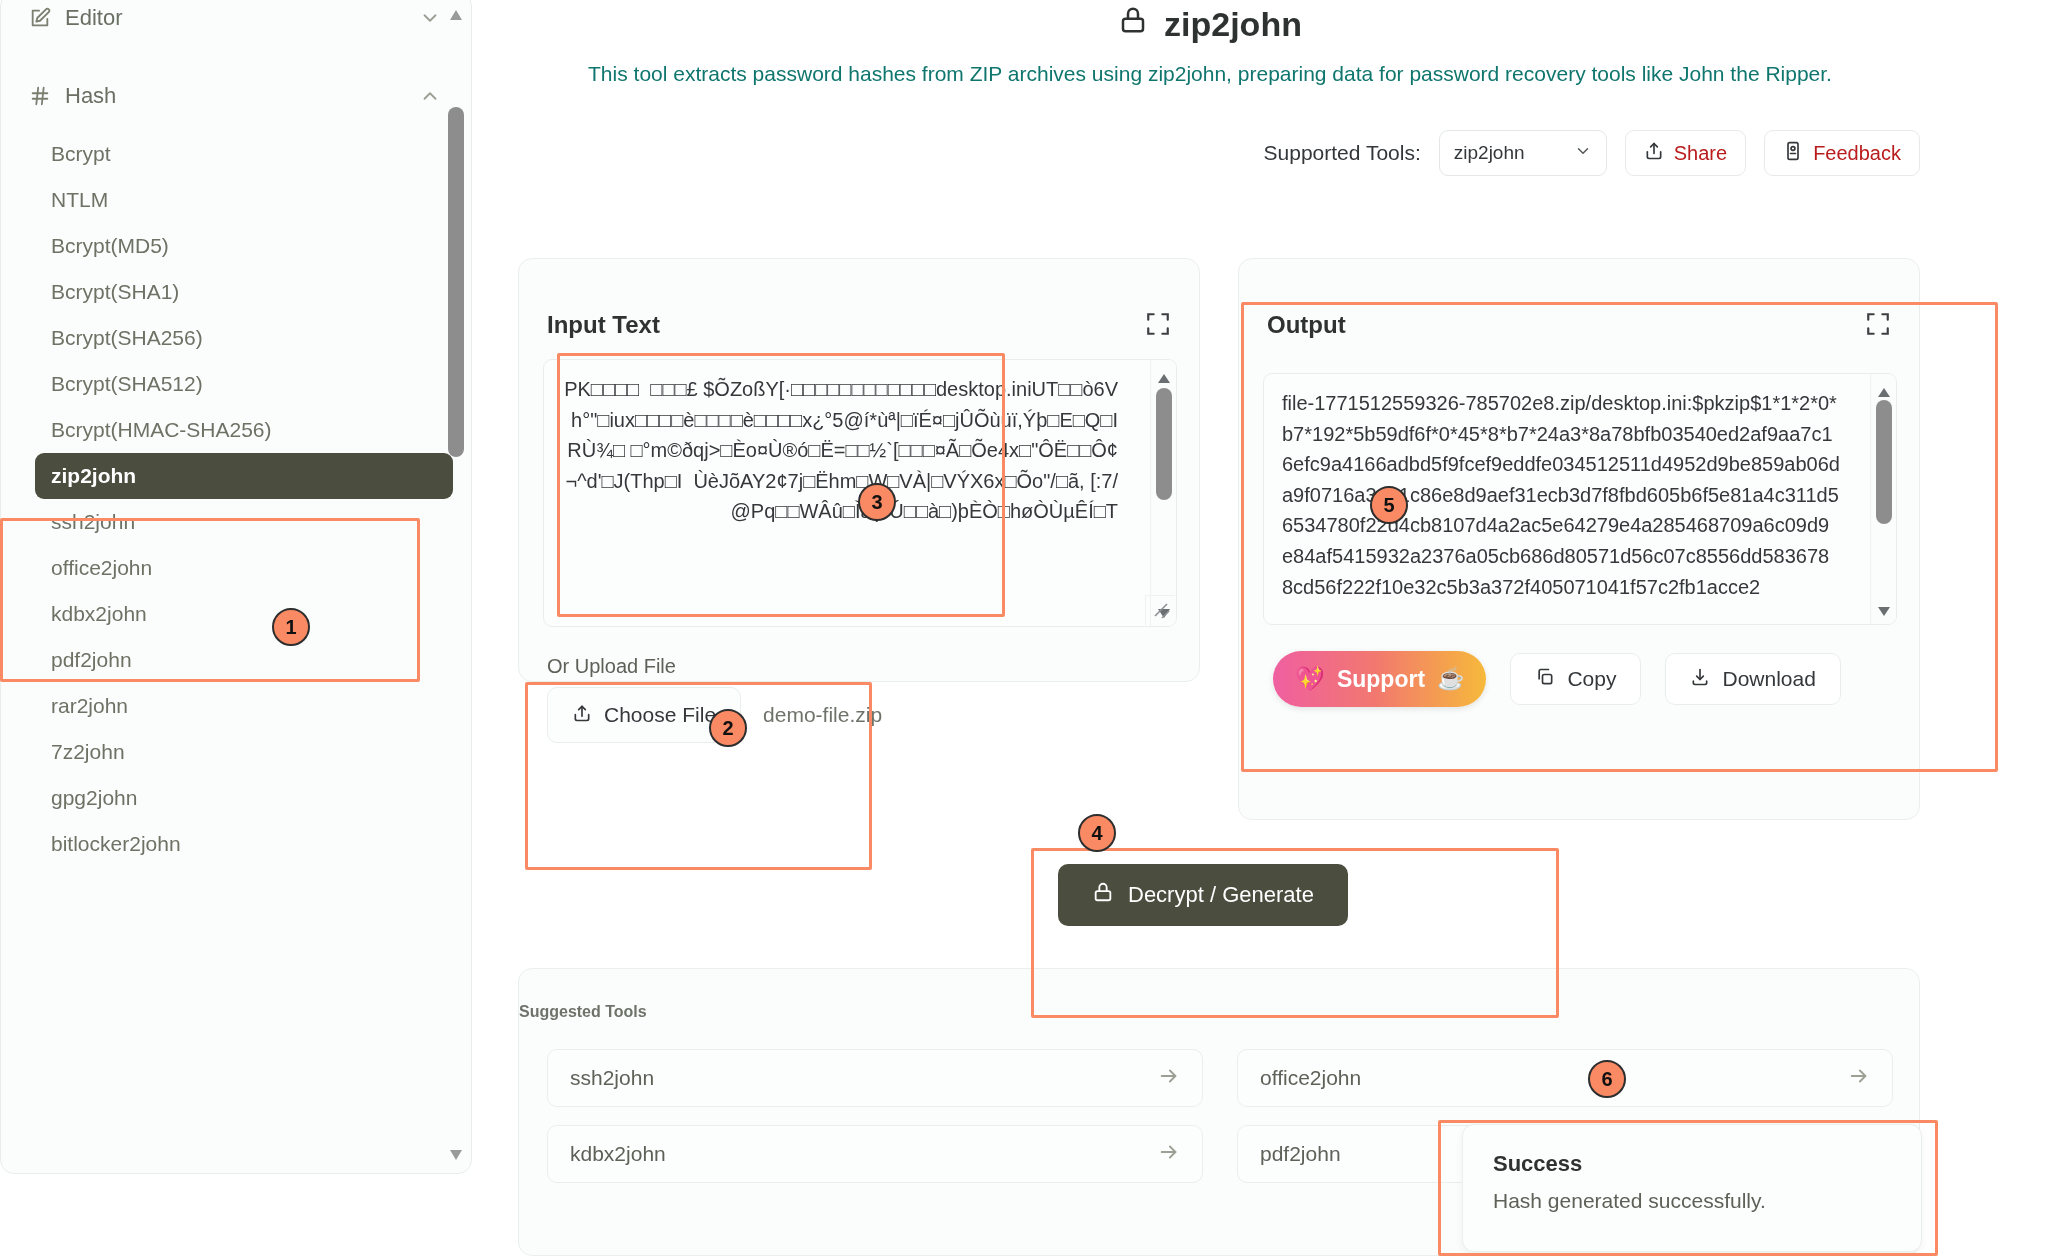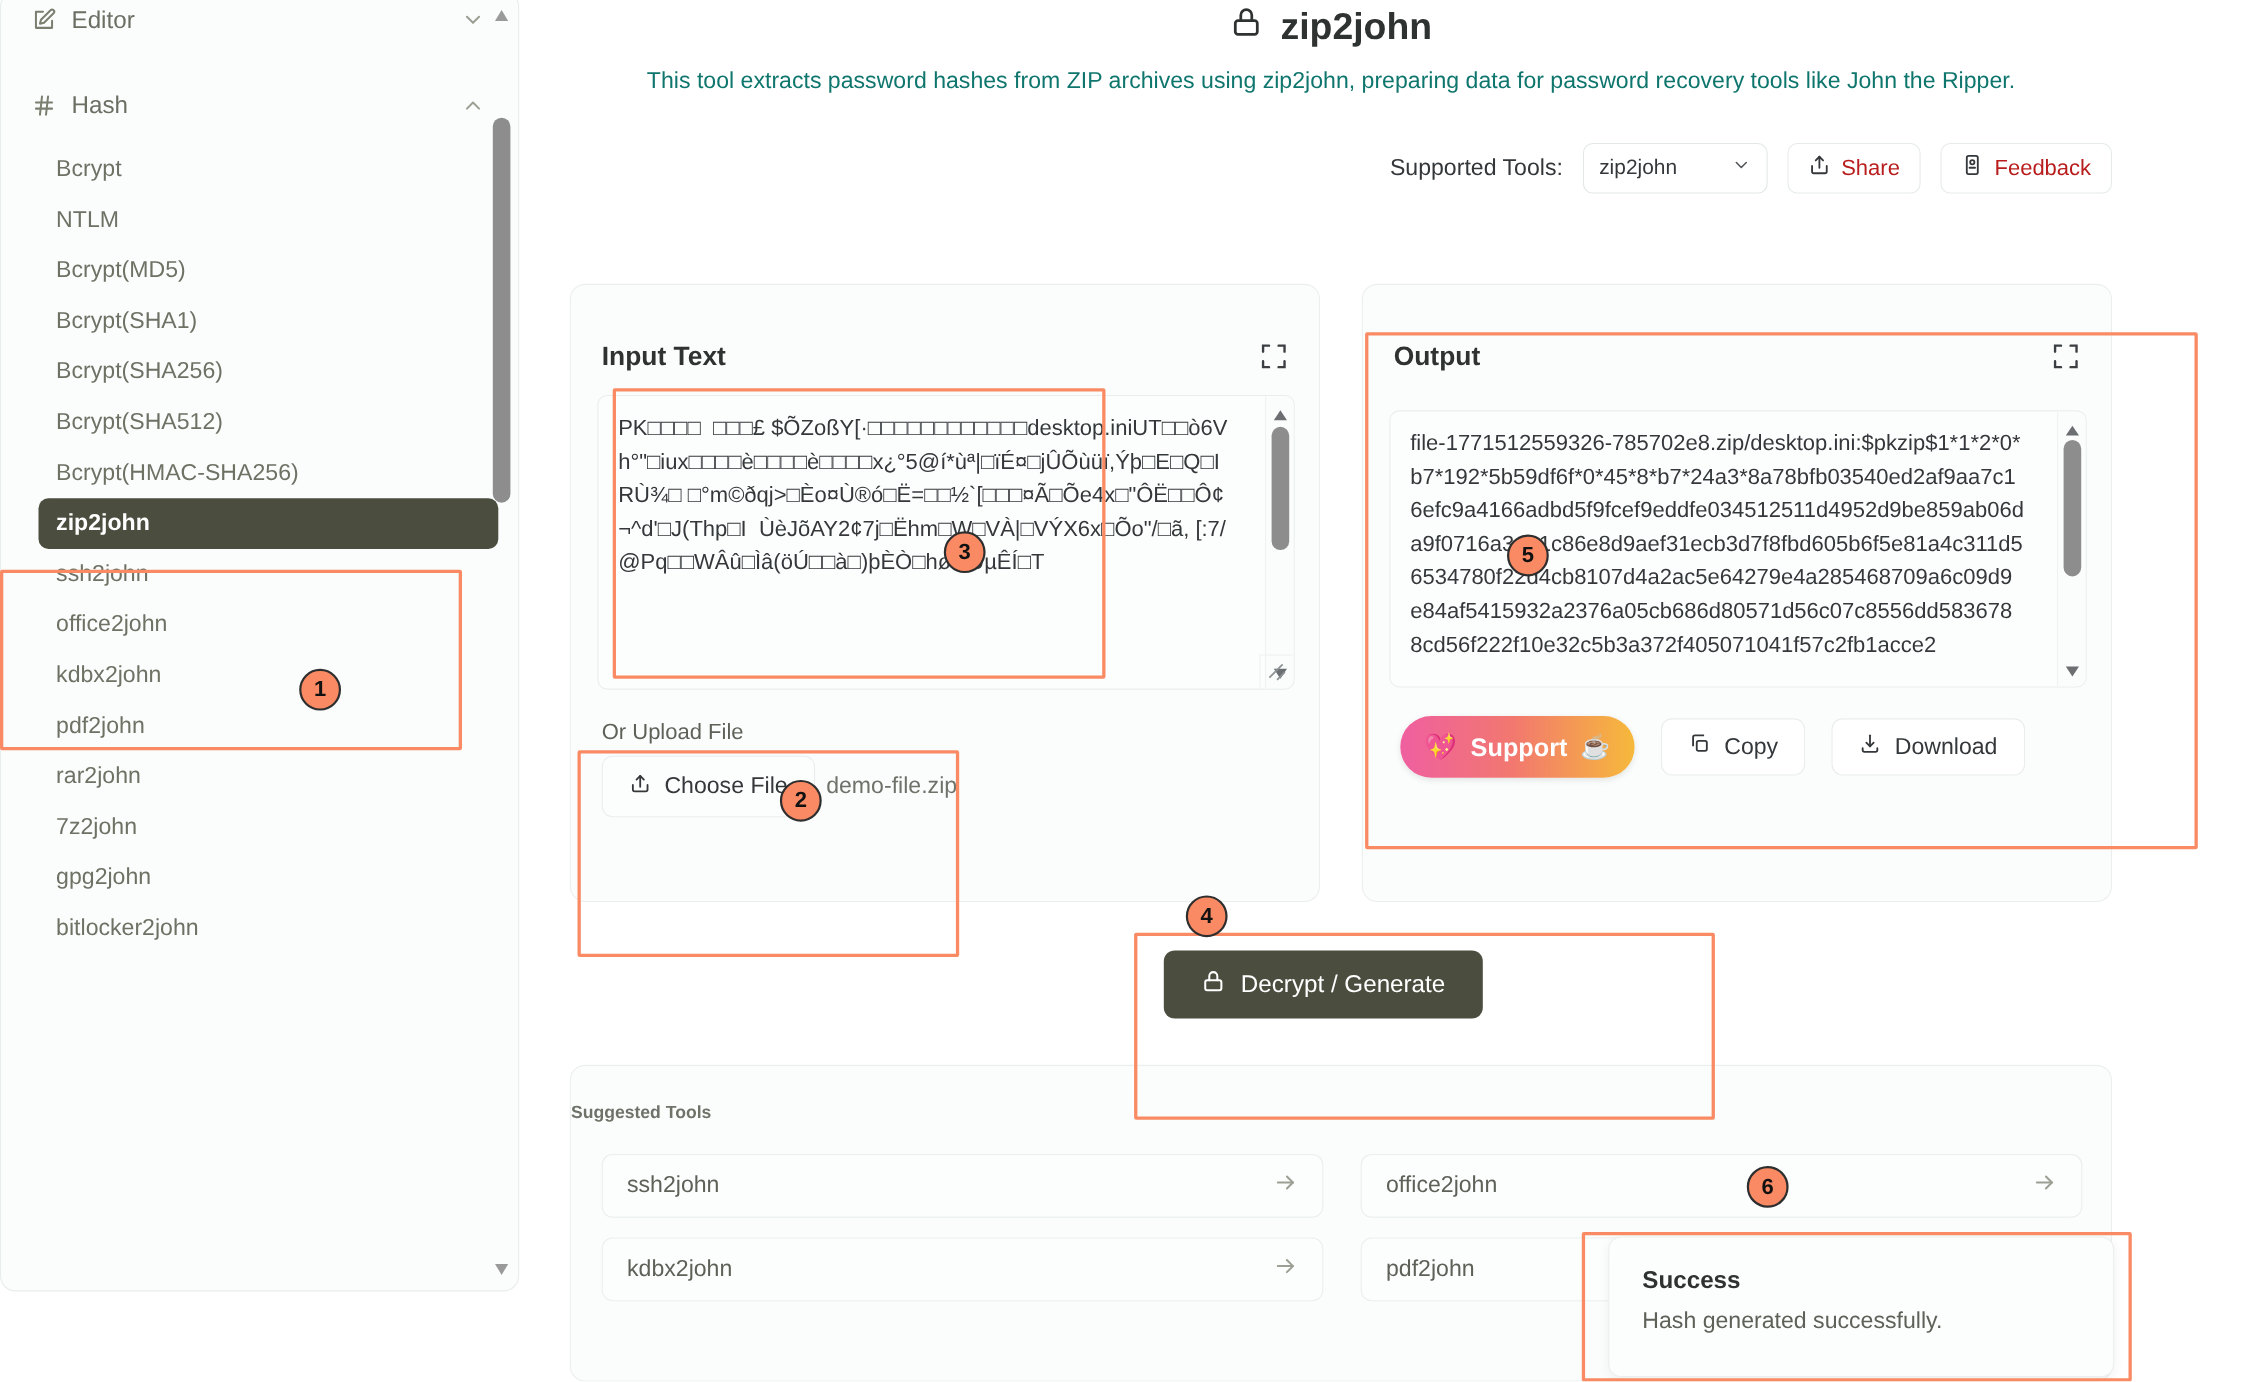--- a/index.html
+++ b/index.html
@@ -296,21 +296,21 @@
         <svg width="20" height="20" viewBox="0 0 24 24" fill="none" stroke="#34383b" stroke-width="2" stroke-linecap="round" stroke-linejoin="round">
             <rect x="6" y="2" width="12" height="20" rx="2"></rect>
             <circle cx="12" cy="9" r="2.3"></circle>
             <line x1="9" y1="15" x2="15" y2="15"></line>
           </svg>
       </span>
       <span>Feedback</span>
     </div>
   </div>
 
-  <div class="card" style="left:518px; top:258px; width:682px; height:562px;">
+  <div class="card" style="left:518px; top:258px; width:682px; height:424px;text-align:right;">
     <div style="position:absolute;left:28px;top:52px;" class="card-title">Input Text</div>
     <span class="expand-ico" style="position:absolute;right:28px;top:52px;">
       <svg width="26" height="26" viewBox="0 0 24 24" fill="none" stroke="#3b3f42" stroke-width="2" stroke-linecap="round">
           <polyline points="3 8 3 3 8 3"></polyline>
           <polyline points="16 3 21 3 21 8"></polyline>
           <polyline points="21 16 21 21 16 21"></polyline>
           <polyline points="8 21 3 21 3 16"></polyline>
         </svg>
     </span>
 
@@ -331,21 +331,21 @@
       </div>
       <div class="resize-grip">
         <svg width="28" height="28" viewBox="0 0 28 28" stroke="#8d9194" stroke-width="1.6">
             <line x1="20" y1="8" x2="8" y2="20"></line>
             <line x1="22" y1="15" x2="15" y2="22"></line>
           </svg>
       </div>
     </div>
 
     <div style="position:absolute;left:28px;top:396px;" class="upload-label">Or Upload File</div>
-    <div style="position:absolute;left:28px;top:428px;display:flex;align-items:center;gap:10px;">
+    <div style="position:absolute;left:28px;top:428px;display:flex;align-items:center;gap:22px;">
       <div class="choose-btn">
         <span>
           <svg width="20" height="20" viewBox="0 0 24 24" fill="none" stroke="#34383b" stroke-width="2" stroke-linecap="round" stroke-linejoin="round">
               <path d="M4 14v5a2 2 0 0 0 2 2h12a2 2 0 0 0 2-2v-5"></path>
               <polyline points="8 8 12 4 16 8"></polyline>
               <line x1="12" y1="4" x2="12" y2="16"></line>
             </svg>
         </span>
         <span>Choose File</span>
       </div>

